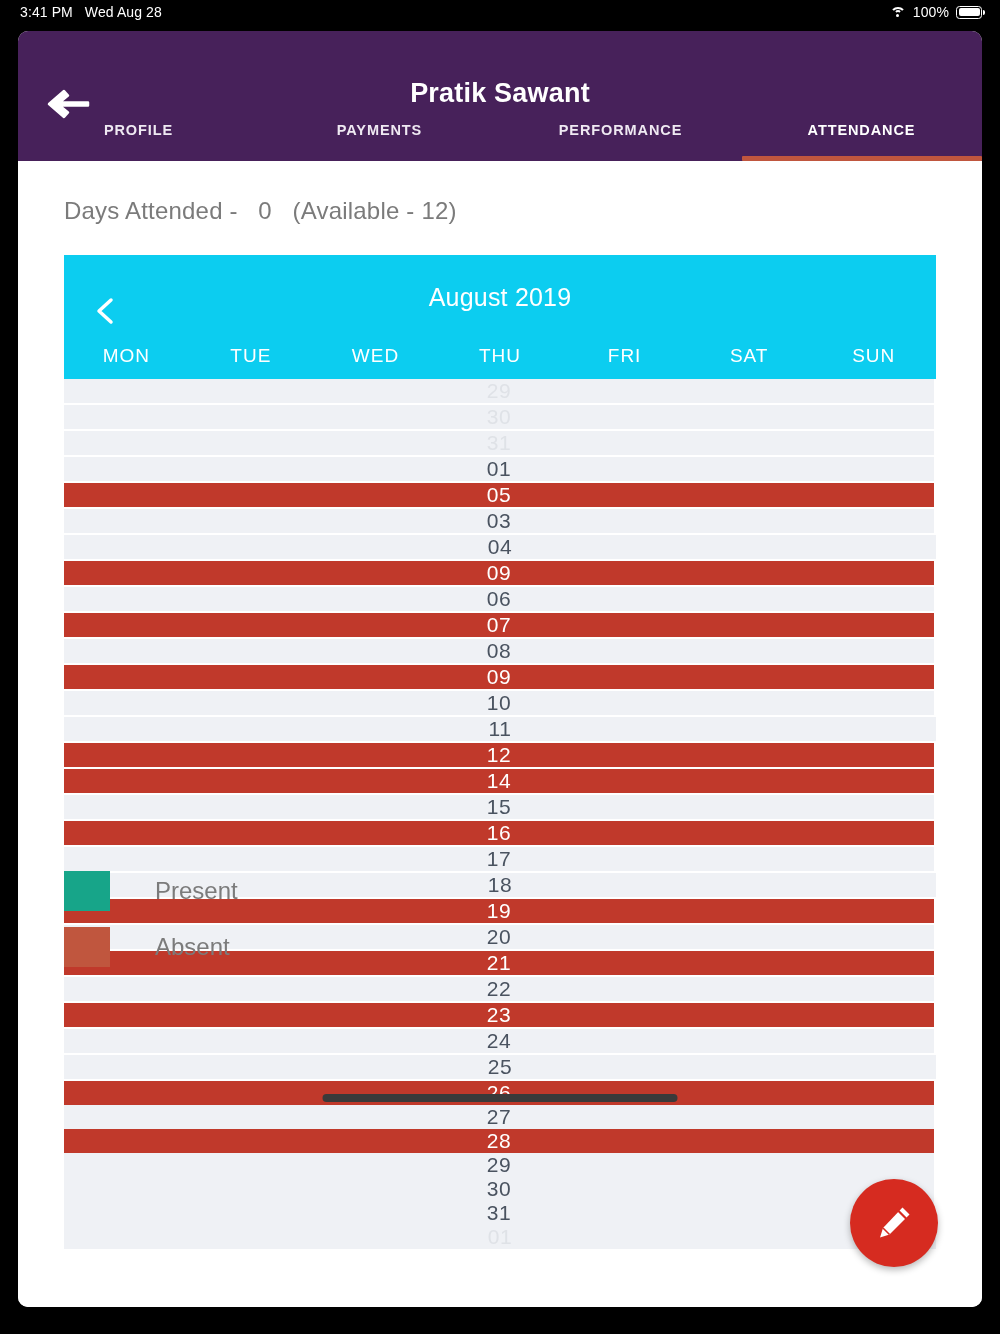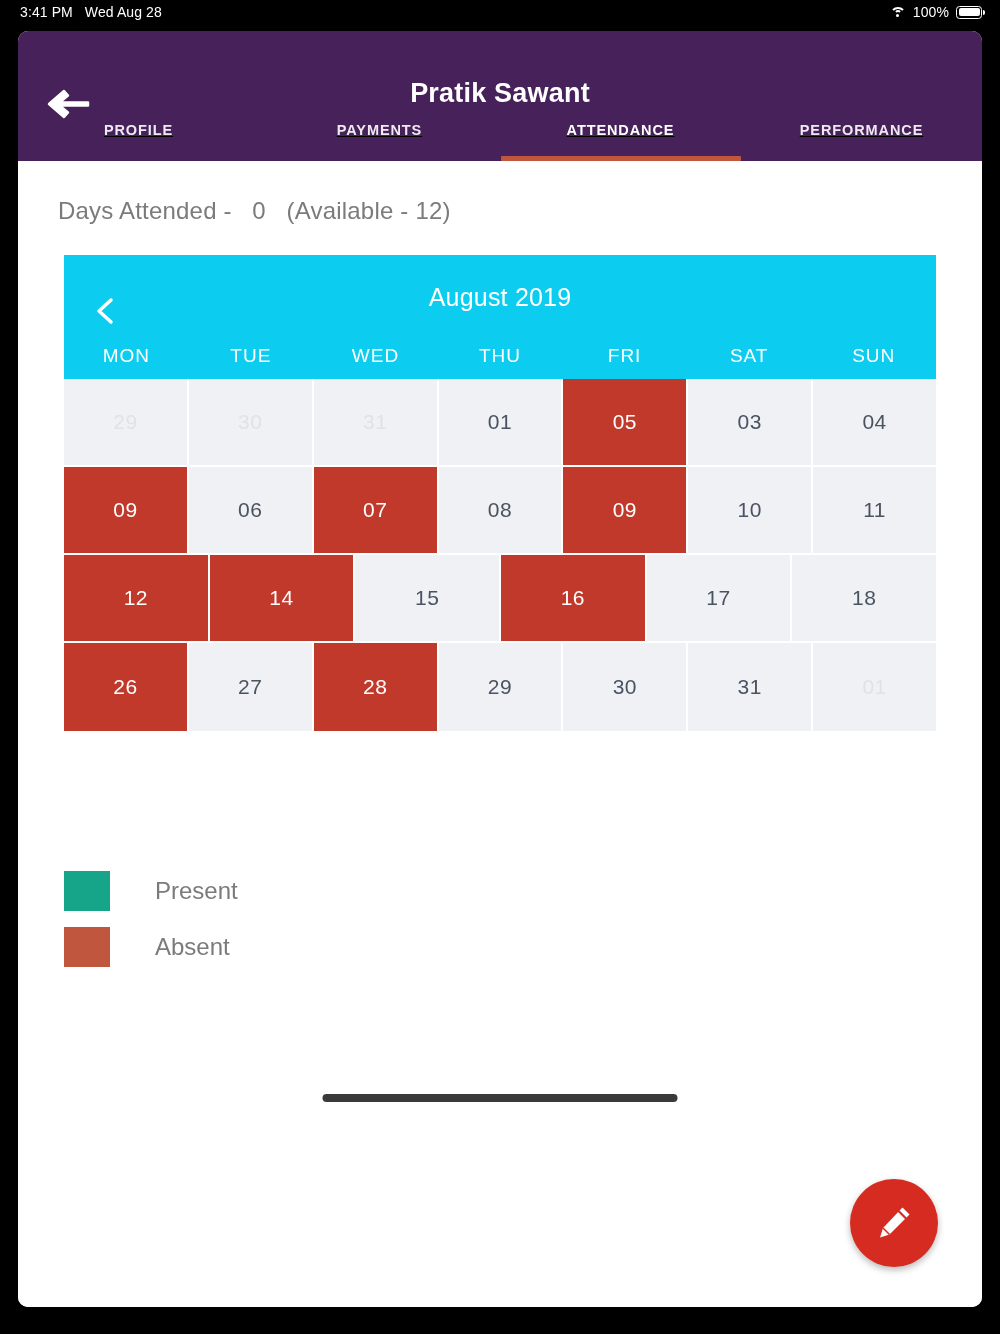--- a/index.html
+++ b/index.html
@@ -48,52 +48,52 @@
     position:absolute; left:27px; top:56px; width:46px; height:34px; cursor:pointer;
   }
   #back-btn svg { display:block; }
   #app-title {
     position:absolute; left:0; top:47px; width:100%; text-align:center;
     color:#fff; font-size:27px; font-weight:bold; letter-spacing:.2px;
   }
   #tabbar { position:absolute; left:0; bottom:0; width:100%; height:40px; display:flex; }
   .tab {
     flex:1 1 0; position:relative; display:flex; align-items:flex-start;
-    justify-content:center; cursor:pointer; height:40px;text-decoration:underline;
+    justify-content:center; cursor:pointer; height:40px;
   }
   .tab-label { color:#fff; font-size:14.5px; font-weight:bold; letter-spacing:.9px; padding-top:1px; }
   .tab.inactive .tab-label { color:#efe9f2; }
   .tab-underline {
     position:absolute; bottom:0; left:50%; transform:translateX(-50%);
     width:240px; height:5px; background:#C0563E; border-radius:1px;
   }
 
   
   #body { position:relative; width:100%; height:1146px; background:#fff; }
 
   #summary {
-    position:absolute; left:40px; top:36px;
+    position:absolute; left:46px; top:36px;
     color:#7b7b7b; font-size:24px; letter-spacing:.2px; white-space:pre;
   }
 
   
   #calendar { position:absolute; left:46px; top:94px; width:872px; }
   #cal-header { position:relative; width:100%; height:124px; background:#0CCDF0; }
   #prev-month {
     position:absolute; left:22px; top:36px; width:40px; height:40px; cursor:pointer;
   }
   #cal-month {
     position:absolute; left:0; top:28px; width:100%; text-align:center;
     color:#fff; font-size:25px; letter-spacing:.2px;
   }
   #weekdays { position:absolute; left:0; bottom:12px; width:100%; display:flex; }
   .wd { flex:1 1 0; text-align:center; color:#fff; font-size:19px; letter-spacing:1px; }
 
   #cal-grid { width:100%; background:#fff; }
-  .cal-row { display:flex; width:100%; }
+  .cal-row { display:flex; width:100%;flex-direction:column; }
   .cal-cell {
     flex:1 1 0; height:88px; background:#EFF1F5;
     display:flex; align-items:center; justify-content:center;
     font-size:21px; color:#4a5360; letter-spacing:.5px;
     border-right:2px solid #fff; border-bottom:2px solid #fff;
     cursor:pointer; user-select:none;
   }
   .cal-row .cal-cell:last-child { border-right:none; }
   .cal-row:last-child .cal-cell { border-bottom:none; }
   .cal-cell.absent { background:#C0392B; color:#fff; }
@@ -152,26 +152,26 @@
       </div>
       <div id="app-title">Pratik Sawant</div>
 
       <div id="tabbar">
         <div class="tab inactive">
           <span class="tab-label">PROFILE</span>
         </div>
         <div class="tab inactive">
           <span class="tab-label">PAYMENTS</span>
         </div>
+        <div class="tab inactive">
+          <span class="tab-label">PERFORMANCE</span>
+        </div>
         <div class="tab active">
           <span class="tab-label">ATTENDANCE</span>
           <span class="tab-underline" style="background: rgb(192, 86, 62);"></span>
-        </div>
-        <div class="tab inactive">
-          <span class="tab-label">PERFORMANCE</span>
         </div>
       </div>
     </div>
 
     <div id="body">
 
       <div id="summary">Days Attended -   0   (Available - 12)</div>
 
       <div id="calendar">
         <div id="cal-header" style="background: rgb(12, 205, 240);">
@@ -212,20 +212,29 @@
             </div>
             <div class="cal-row">
               <div class="cal-cell absent">12</div>
               <div class="cal-cell absent">14</div>
               <div class="cal-cell">15</div>
               <div class="cal-cell absent">16</div>
               <div class="cal-cell">17</div>
               <div class="cal-cell">18</div>
             </div>
             <div class="cal-row">
+              <div class="cal-cell absent">19</div>
+              <div class="cal-cell">20</div>
+              <div class="cal-cell absent">21</div>
+              <div class="cal-cell">22</div>
+              <div class="cal-cell absent">23</div>
+              <div class="cal-cell">24</div>
+              <div class="cal-cell">25</div>
+            </div>
+            <div class="cal-row">
               <div class="cal-cell absent">26</div>
               <div class="cal-cell">27</div>
               <div class="cal-cell absent">28</div>
               <div class="cal-cell">29</div>
               <div class="cal-cell">30</div>
               <div class="cal-cell">31</div>
               <div class="cal-cell muted">01</div>
             </div>
           </div>
       </div>

